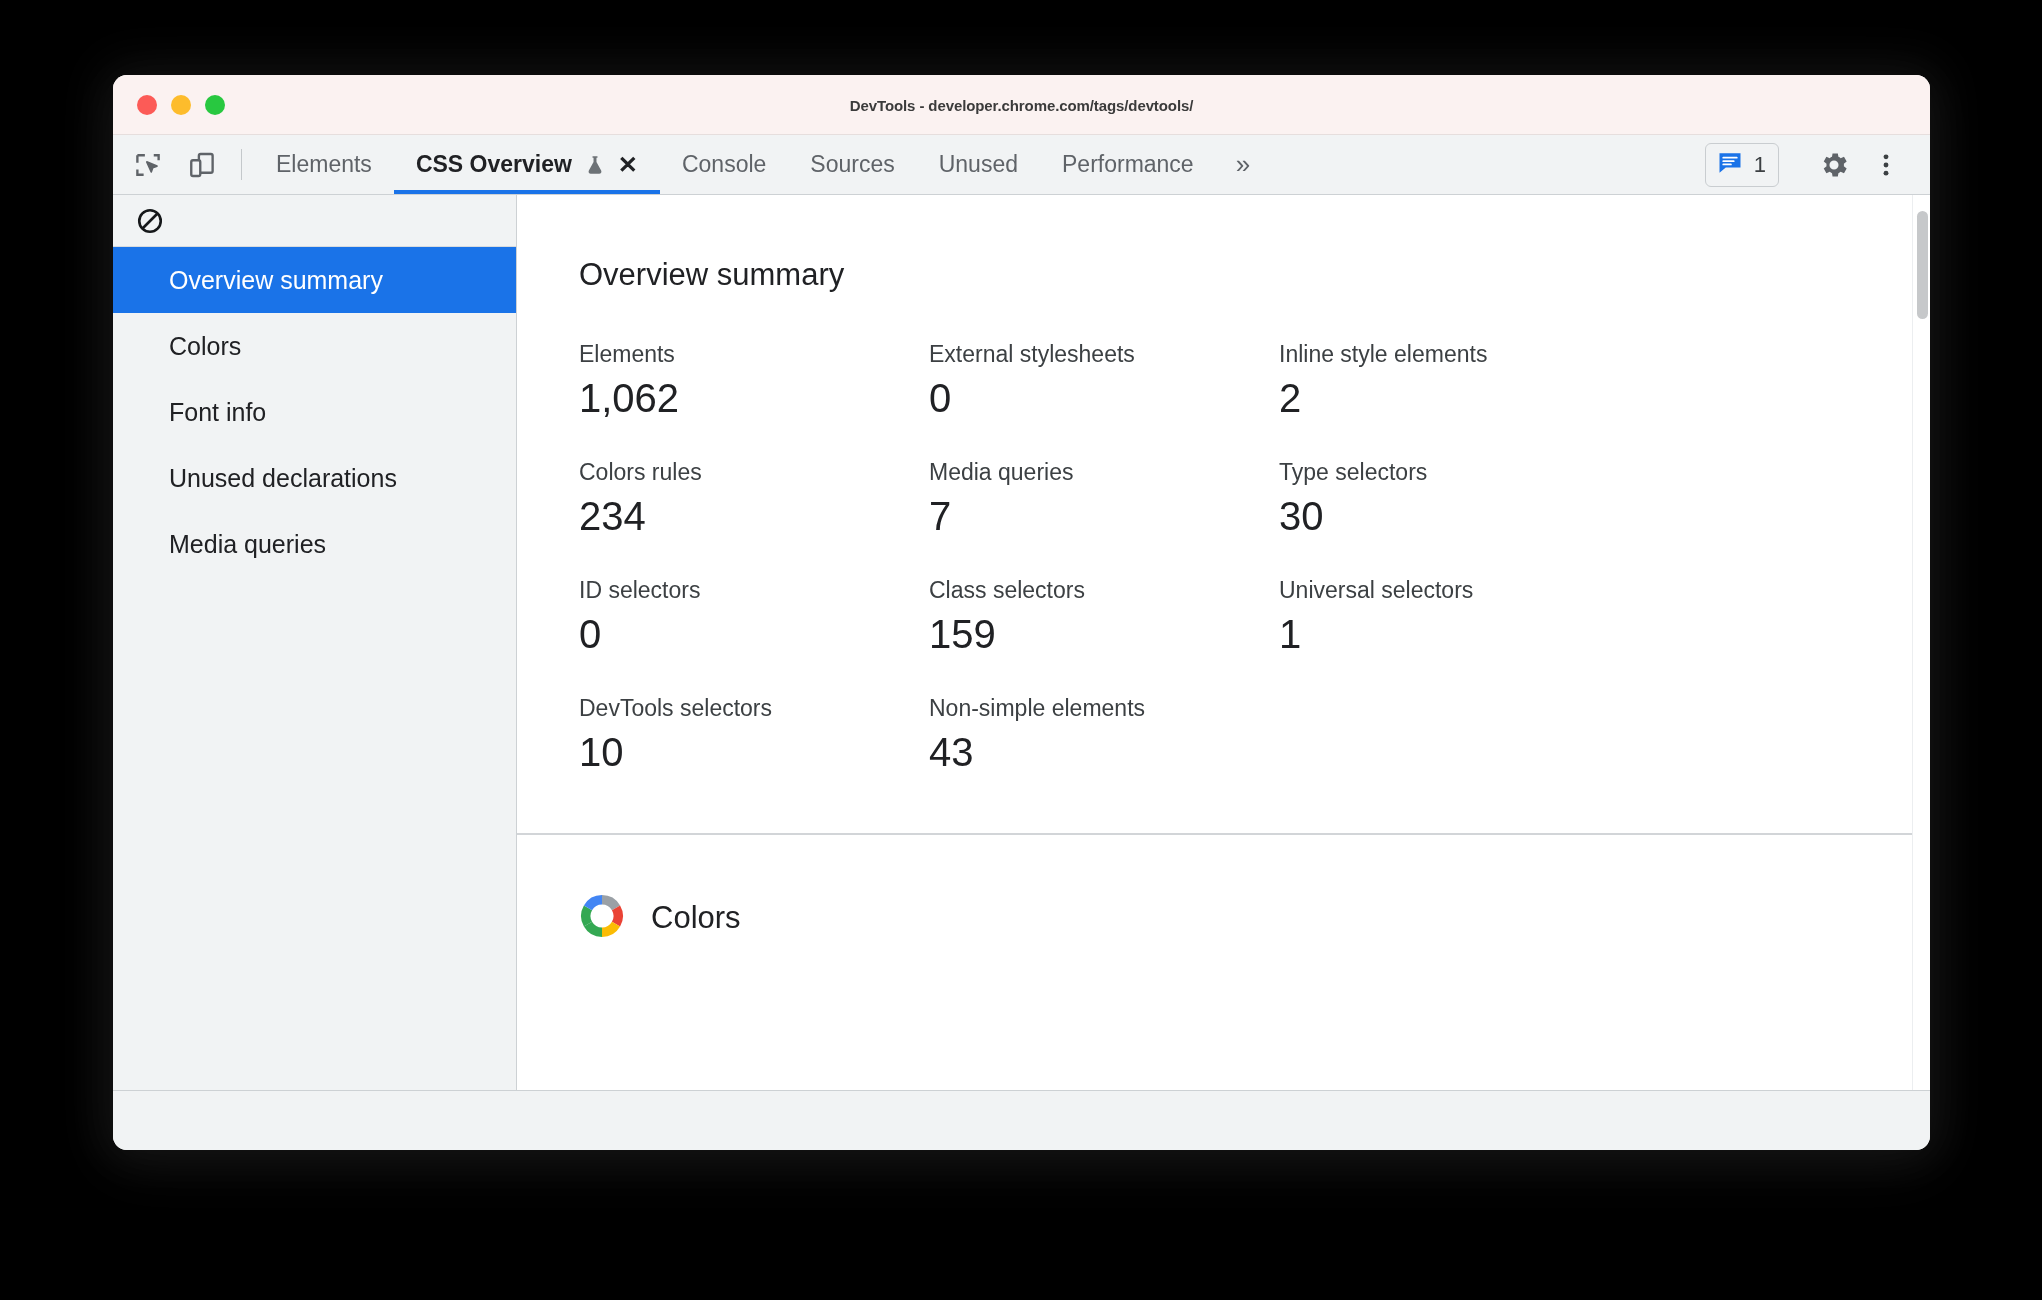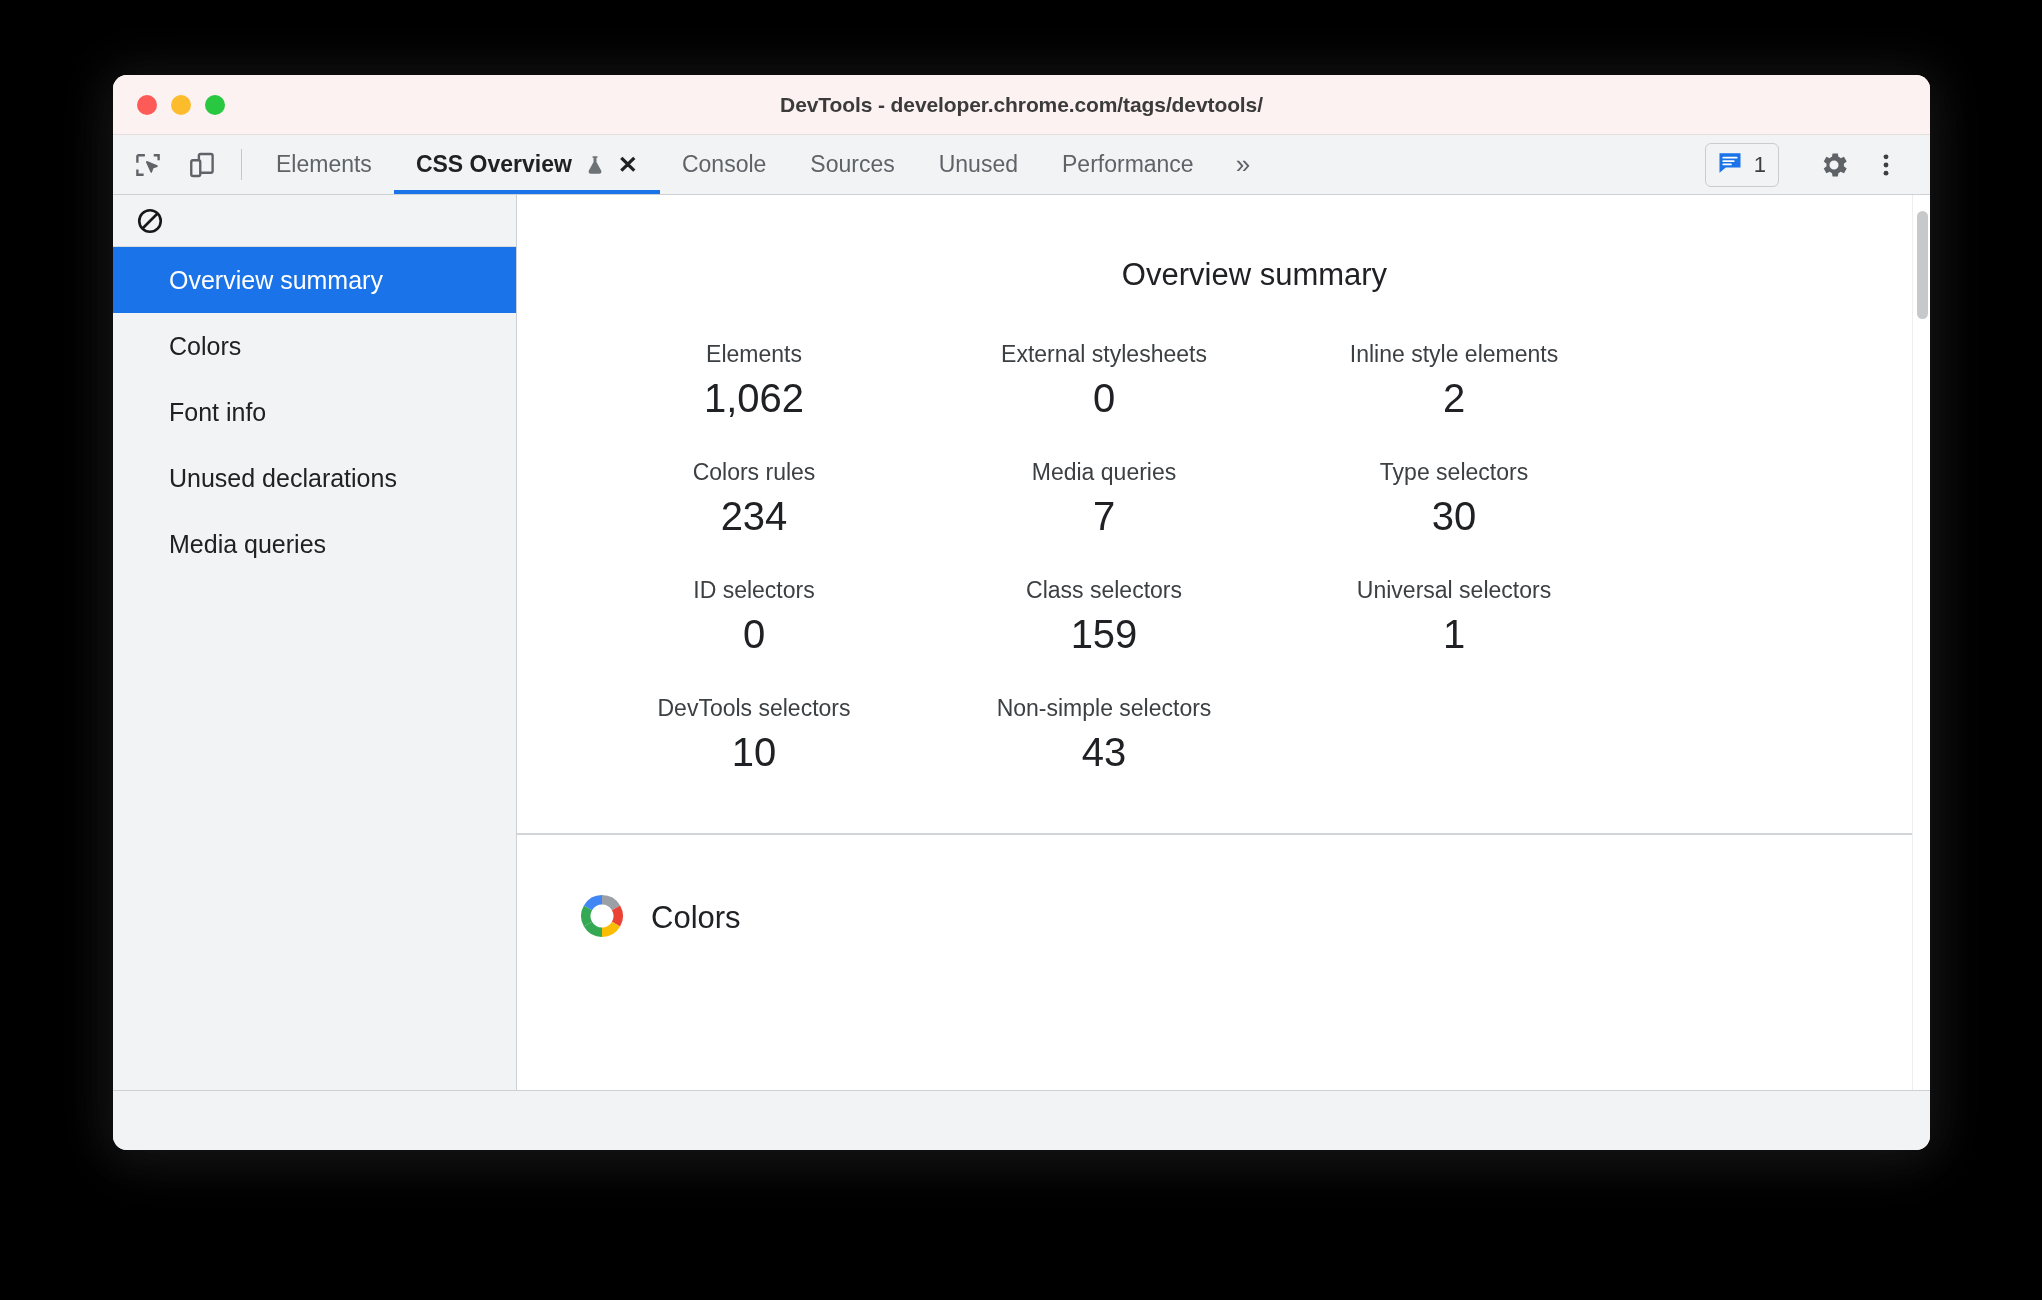--- a/index.html
+++ b/index.html
@@ -47,21 +47,21 @@
   }
   #tl-close  { left: 24px;  background: #fc5b57; }
   #tl-min    { left: 58px;  background: #fdbc2c; }
   #tl-max    { left: 92px;  background: #28c840; }
 
   #window-title {
     position: absolute;
     left: 0; right: 0; top: 50%;
     transform: translateY(-50%);
     text-align: center;
-    font-size: 21px;
+    font-size: 15px;
     font-weight: bold;
     color: #3b3b3b;
     letter-spacing: -0.1px;
   }
 
   
   #tabbar {
     height: 60px;
     background: #f1f3f4;
     border-bottom: 1px solid #cdd1d4;
@@ -146,21 +146,20 @@
     display: flex; align-items: center; justify-content: center;
     cursor: pointer;
   }
 
   
   #panel {
     flex: 1 1 auto;
     display: flex;
     min-height: 0;
     position: relative;
-    text-align: center;
   }
 
   
   #sidebar {
     width: 404px;
     background: #f1f3f4;
     border-right: 1px solid #cdd1d4;
     flex: 0 0 auto;
     display: flex;
     flex-direction: column;
@@ -440,21 +439,21 @@
             <div class="metric">
               <div class="metric-label">Universal selectors</div>
               <div class="metric-value">1</div>
             </div>
 
             <div class="metric">
               <div class="metric-label">DevTools selectors</div>
               <div class="metric-value">10</div>
             </div>
             <div class="metric">
-              <div class="metric-label">Non-simple selectors</div>
+              <div class="metric-label">Non-simple elements</div>
               <div class="metric-value">43</div>
             </div>
             <div class="metric"></div>
           </div>
         </div>
 
         <div id="section-divider"></div>
 
         <div id="colors-section">
           <span>

